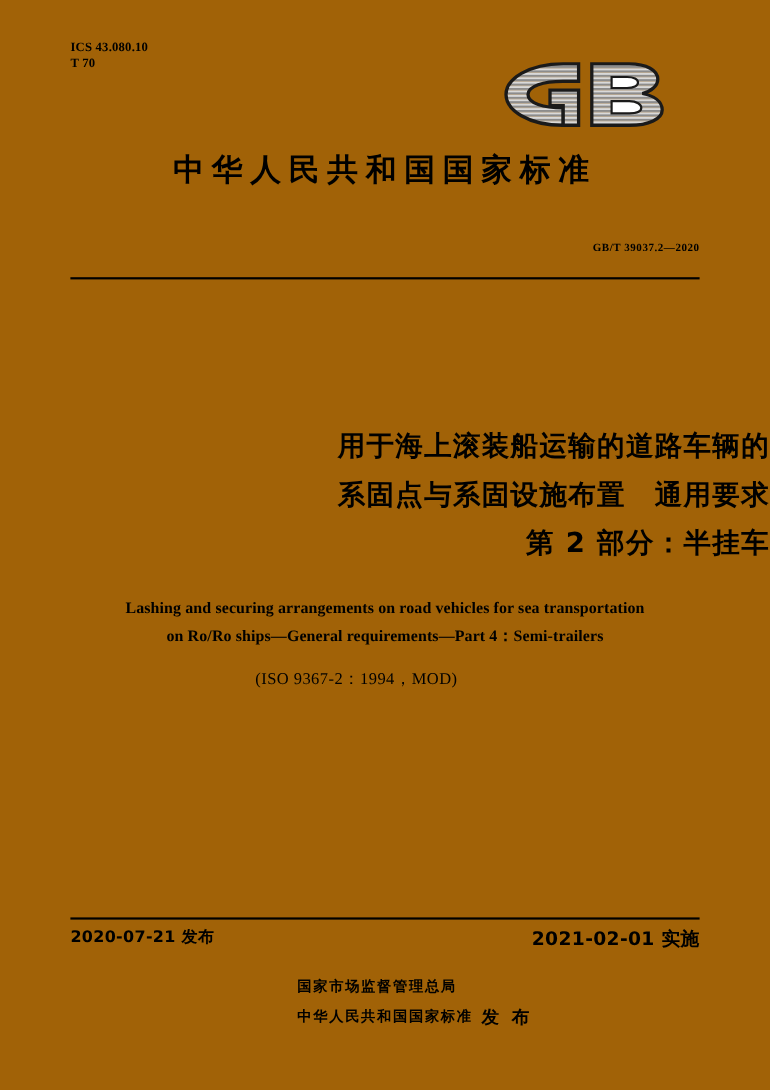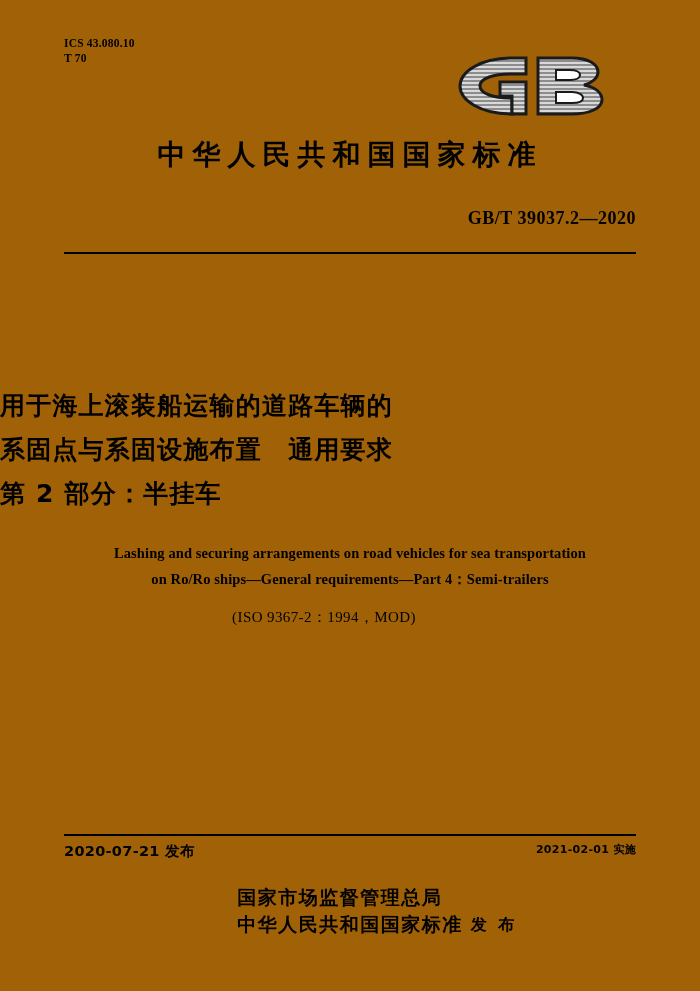--- a/index.html
+++ b/index.html
@@ -57,24 +57,24 @@
     font-weight: bold;
     font-size: 28px;
     letter-spacing: 7px;
     white-space: nowrap;
   }
 
   
   .std-no {
     position: absolute;
     right: 64px;
-    top: 208px;
-    font-family: "Liberation Serif", serif;
-    font-weight: bold;
-    font-size: 18px;
+    top: 220px;
+    font-family: "Liberation Serif", serif;
+    font-weight: bold;
+    font-size: 10px;
     letter-spacing: 0.5px;
     text-align: right;
   }
 
   
   .rule-top {
     position: absolute;
     left: 64px;
     top: 252px;
     width: 572px;
@@ -89,21 +89,21 @@
     height: 2px;
     background: #000;
   }
 
   
   .doc-title-cn {
     position: absolute;
     left: 0;
     top: 384px;
     width: 700px;
-    text-align: left;
+    text-align: right;
     font-family: "DejaVu Sans", sans-serif;
     font-weight: bold;
     font-size: 25px;
     line-height: 44px;
     letter-spacing: 1.2px;
   }
   .doc-title-cn .ln { white-space: nowrap; }
 
   
   .doc-title-en {
@@ -141,41 +141,41 @@
     font-weight: bold;
     font-size: 14.5px;
     letter-spacing: 0.3px;
   }
   .date-effective {
     position: absolute;
     right: 64px;
     top: 842px;
     font-family: "DejaVu Sans", sans-serif;
     font-weight: bold;
-    font-size: 11px;
+    font-size: 17px;
     letter-spacing: 0.3px;
   }
 
   
   .publisher {
     position: absolute;
     left: 0;
     top: 884px;
     width: 700px;
     text-align: center;
   }
   .publisher .org-wrap {
     display: inline-block;
     position: relative;
     text-align: left;
   }
   .publisher .org {
     font-family: "DejaVu Sans", sans-serif;
     font-weight: bold;
-    font-size: 19px;
+    font-size: 13px;
     line-height: 27px;
     letter-spacing: 1.5px;
     white-space: nowrap;
   }
   .publisher .pub-word {
     position: absolute;
     left: 100%;
     bottom: 2px;
     margin-left: 8px;
     font-family: "DejaVu Sans", sans-serif;

